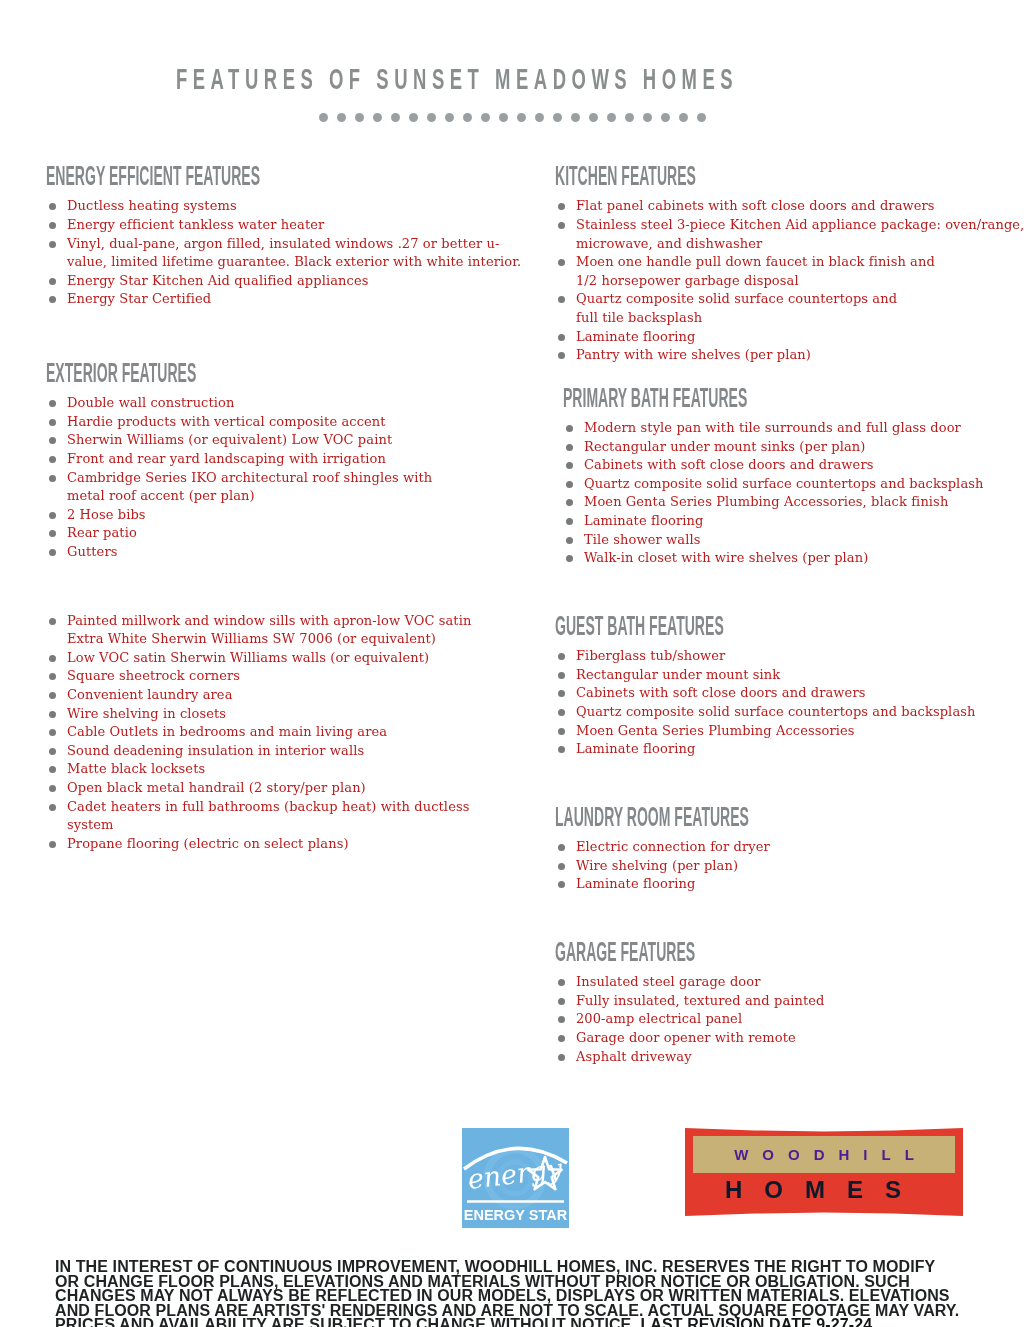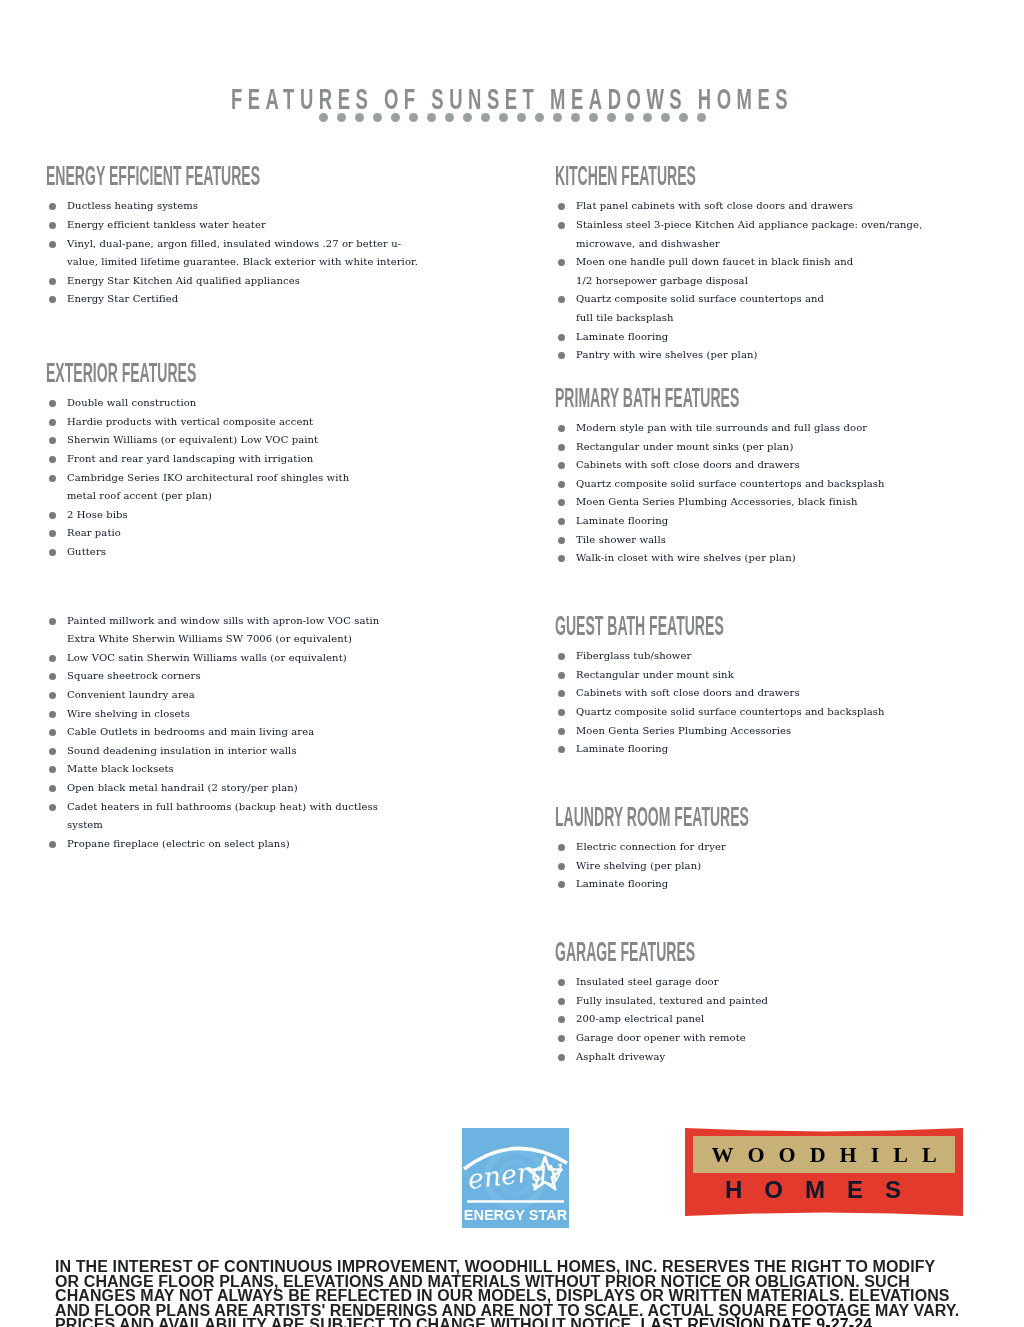--- a/index.html
+++ b/index.html
@@ -12,22 +12,20 @@
     overflow: hidden;
     font-family: "DejaVu Serif", serif;
   }
 
   
   .title-wrap {
     position: absolute;
     top: 62px;
     left: 0;
     width: 100%;
-    text-align: center;
-    margin-top: 20px;
   }
   .page-title {
     display: inline-block;
     font-family: "Liberation Sans", sans-serif;
     font-weight: bold;
     font-size: 30px;
     letter-spacing: 9px;
     color: #8a8d8e;
     white-space: nowrap;
     transform: scaleX(0.615);
@@ -66,38 +64,38 @@
     color: #85888a;
     white-space: nowrap;
     transform: scaleX(0.52);
     transform-origin: 0 50%;
     margin-bottom: 7px;
   }
   .feature-list { list-style: none; }
   .feature-item {
     position: relative;
     padding-left: 21px;
-    font-size: 10px;
+    font-size: 13px;
     line-height: 18.6px;
-    color: #0f172a;
+    color: #b91c1c;
     white-space: pre-line;
     letter-spacing: 0.1px;
   }
   .feature-item::before {
     content: "";
     position: absolute;
     left: 3px;
     top: 6px;
     width: 7px; height: 7px;
     border-radius: 50%;
     background: #777b7d;
   }
   .col .section + .section { margin-top: 50px; }
   .col-right .section + .section { margin-top: 44px; }
-  .col-right .section:nth-child(2) { margin-top: 19px; }
+  .col-right .section:nth-child(2) { margin-top: 19px; margin-left: 8px; }
 
   
   .energy-star {
     position: absolute;
     left: 462px;
     top: 1128px;
     width: 107px;
     height: 100px;
   }
   .woodhill {
@@ -113,24 +111,24 @@
   .woodhill-tan {
     position: absolute;
     left: 8px; right: 8px; top: 8px;
     height: 37px;
     background: #c8b177;
     display: flex;
     align-items: center;
     justify-content: center;
   }
   .woodhill-line1 {
-    font-family: Liberation Serif, serif;
-    font-weight: bold;
-    font-size: 22px;
-    color: #000000;
+    font-family: Liberation Sans, sans-serif;
+    font-weight: bold;
+    font-size: 15px;
+    color: #4c1d95;
     letter-spacing: 14px;
     text-indent: 14px;
     white-space: nowrap;
   }
   .woodhill-line2-wrap {
     position: absolute;
     left: 0; right: 0; bottom: 12px;
     text-align: center;
   }
   .woodhill-line2 {
@@ -230,21 +228,21 @@
           <li class="feature-item">Low VOC satin Sherwin Williams walls (or equivalent)</li>
           <li class="feature-item">Square sheetrock corners</li>
           <li class="feature-item">Convenient laundry area</li>
           <li class="feature-item">Wire shelving in closets</li>
           <li class="feature-item">Cable Outlets in bedrooms and main living area</li>
           <li class="feature-item">Sound deadening insulation in interior walls</li>
           <li class="feature-item">Matte black locksets</li>
           <li class="feature-item">Open black metal handrail (2 story/per plan)</li>
           <li class="feature-item">Cadet heaters in full bathrooms (backup heat) with ductless
 system</li>
-          <li class="feature-item">Propane fireplace (electric on select plans)</li>
+          <li class="feature-item">Propane flooring (electric on select plans)</li>
         </ul>
     </div>
   </div>
   <div class="col col-right" id="col-right">
     <div class="section">
       <div>
         <span class="section-heading">KITCHEN FEATURES</span>
       </div>
       <ul class="feature-list">
           <li class="feature-item">Flat panel cabinets with soft close doors and drawers</li>

